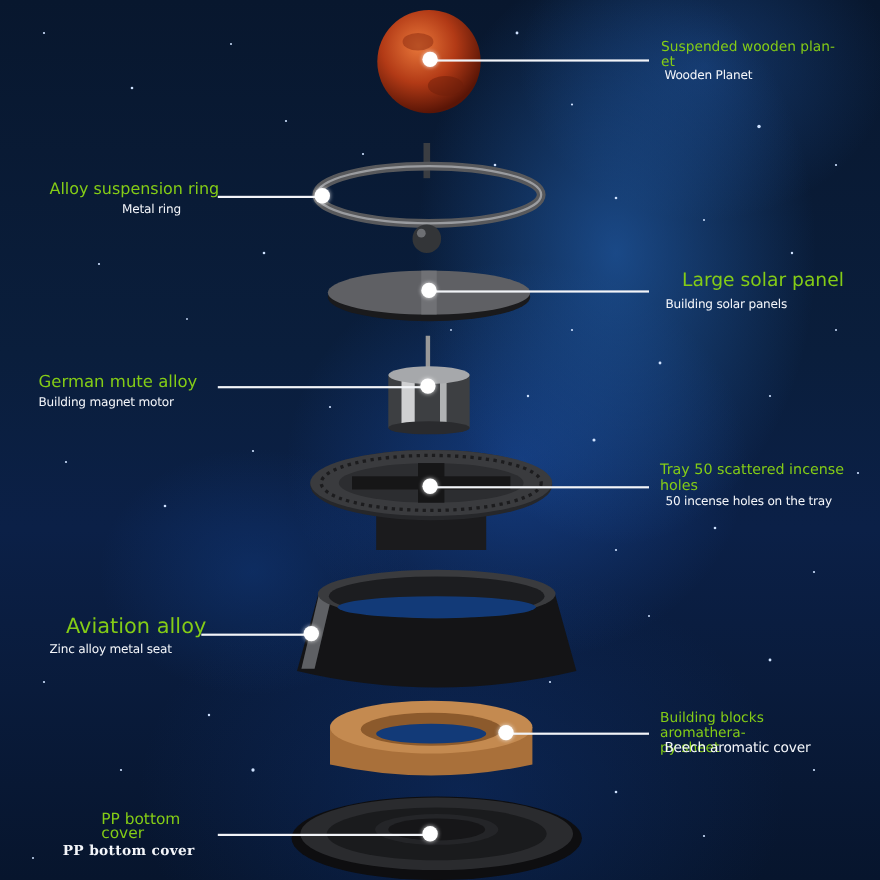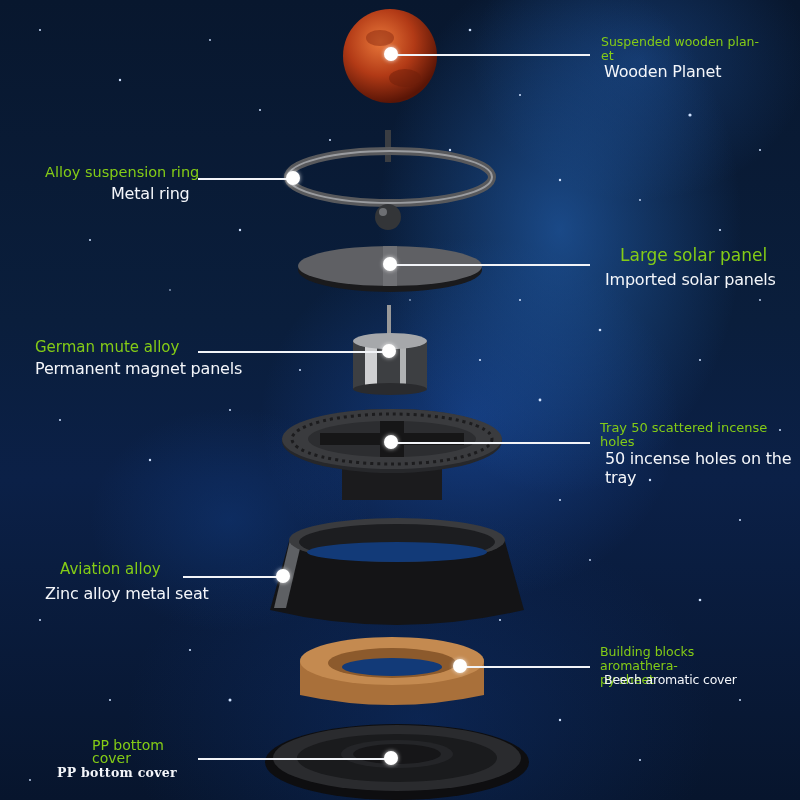--- a/index.html
+++ b/index.html
@@ -10,21 +10,21 @@
     background:
       radial-gradient(ellipse 260px 380px at 560px 230px, rgba(40,110,200,0.55), transparent 70%),
       radial-gradient(ellipse 300px 260px at 470px 420px, rgba(30,90,190,0.45), transparent 70%),
       radial-gradient(ellipse 240px 200px at 640px 60px, rgba(35,95,180,0.4), transparent 70%),
       radial-gradient(ellipse 200px 160px at 230px 520px, rgba(20,70,150,0.35), transparent 70%),
       radial-gradient(ellipse 420px 300px at 420px 720px, rgba(18,60,135,0.35), transparent 70%),
       linear-gradient(180deg,#08172e 0%,#0a1e3c 40%,#0b2047 60%,#07152d 100%);}
   .stars{position:absolute;inset:0;}
   .label{position:absolute;color:#84cc16;font-size:14.5px;line-height:14px;}
   .label.big{font-size:17px;line-height:17px;}
-  .sub{position:absolute;color:#f4f6fa;font-size:16px;letter-spacing:-0.2px;}
+  .sub{position:absolute;color:#f4f6fa;font-size:11px;letter-spacing:-0.2px;}
   .sub.mono{font-family:"DejaVu Serif","Liberation Serif",serif;font-weight:bold;font-size:12.5px;letter-spacing:0.3px;}
   .line{position:absolute;height:2px;background:#f2f4f8;}
   .dot{position:absolute;width:14px;height:14px;border-radius:50%;background:#fff;box-shadow:0 0 4px rgba(255,255,255,.8);}
   .part{position:absolute;}
 </style>
 </head>
 <body>
 
 <div class="bg"></div>
 
@@ -151,36 +151,36 @@
 <div class="sub" style="left:604px;top:62px">Wooden Planet</div>
 
 <div class="line" style="left:198px;top:178px;width:95px"></div>
 <div class="dot" style="left:286px;top:171px"></div>
 <div class="label" style="left:45px;top:165px">Alloy suspension ring</div>
 <div class="sub" style="left:111px;top:184px">Metal ring</div>
 
 <div class="line" style="left:390px;top:264px;width:200px"></div>
 <div class="dot" style="left:383px;top:257px"></div>
 <div class="label big" style="left:620px;top:247px">Large solar panel</div>
-<div class="sub" style="left:605px;top:270px">Imported solar panels</div>
+<div class="sub" style="left:605px;top:270px">Building solar panels</div>
 
 <div class="line" style="left:198px;top:351px;width:190px"></div>
 <div class="dot" style="left:382px;top:344px"></div>
 <div class="label" style="left:35px;top:340px;font-size:15px">German mute alloy</div>
-<div class="sub" style="left:35px;top:359px">Permanent magnet panels</div>
+<div class="sub" style="left:35px;top:359px">Building magnet motor</div>
 
 <div class="line" style="left:392px;top:442px;width:198px"></div>
 <div class="dot" style="left:384px;top:435px"></div>
 <div class="label" style="left:600px;top:421px;width:175px;font-size:13px;white-space:pre-line">Tray 50 scattered incense
 holes</div>
 <div class="sub" style="left:605px;top:449px">50 incense holes on the tray</div>
 
 <div class="line" style="left:183px;top:576px;width:100px"></div>
 <div class="dot" style="left:276px;top:569px"></div>
-<div class="label" style="left:60px;top:562px;font-size:15px">Aviation alloy</div>
+<div class="label" style="left:60px;top:562px;font-size:19px">Aviation alloy</div>
 <div class="sub" style="left:45px;top:584px">Zinc alloy metal seat</div>
 
 <div class="line" style="left:460px;top:666px;width:130px"></div>
 <div class="dot" style="left:453px;top:659px"></div>
 <div class="label" style="left:600px;top:645px;width:165px;font-size:12.5px;white-space:pre-line">Building blocks aromathera-
 py sheet</div>
 <div class="sub" style="left:604px;top:672px;font-size:12.5px">Beech aromatic cover</div>
 
 <div class="line" style="left:198px;top:758px;width:190px"></div>
 <div class="dot" style="left:384px;top:751px"></div>

